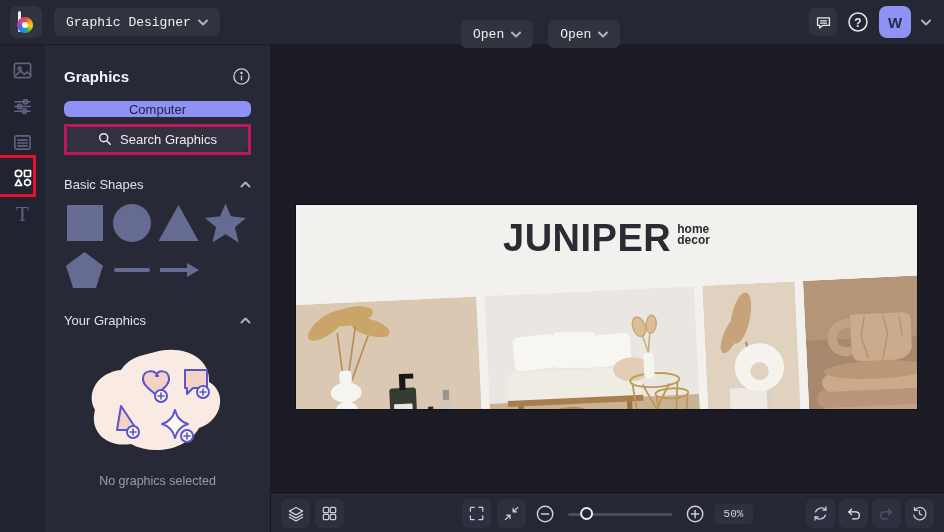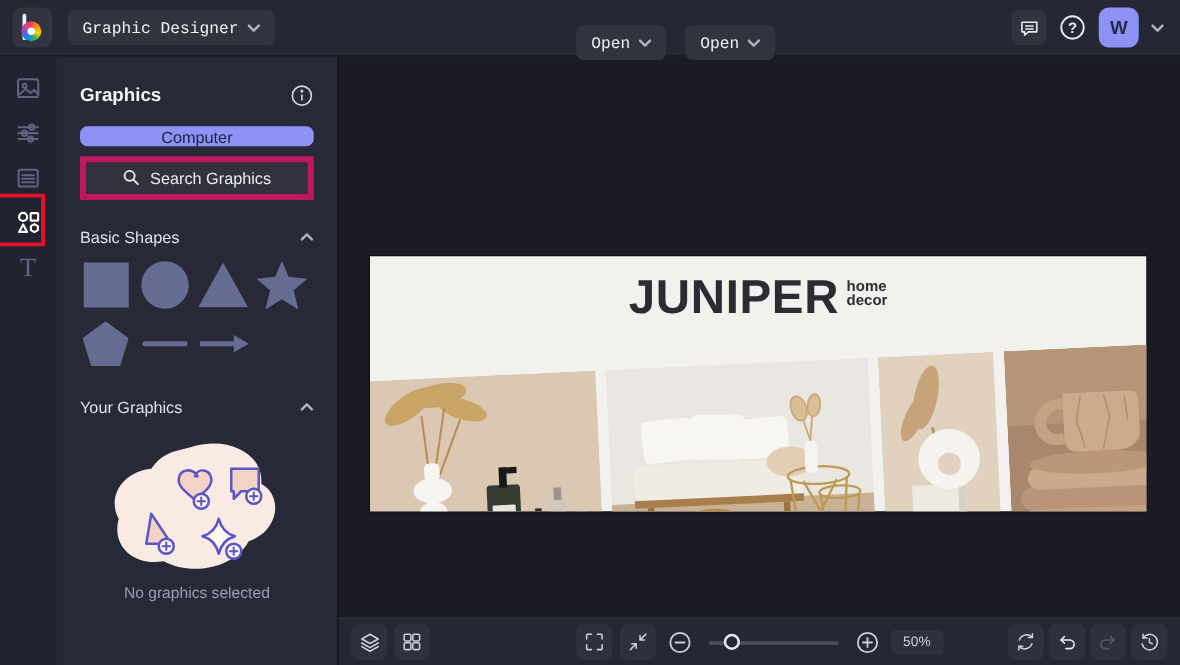--- a/index.html
+++ b/index.html
@@ -46,58 +46,58 @@
   .rail-annotation { position:absolute; left:-4px; top:-5px; width:40px; height:42px;
                      border:3px solid #e8112d; pointer-events:none; }
 
   
   .panel { width:225px; background:#282936; padding:0 19px; flex:0 0 225px; }
   .panel-header { margin-top:22px; display:flex; align-items:center; justify-content:space-between; }
   .panel-title { color:#f4f5f9; font-size:15px; font-weight:bold; }
   .info-btn { background:none; border:none; cursor:pointer; display:flex; padding:0; }
   .btn-computer { margin-top:15px; width:100%; height:16px; background:#8d92f4; color:#20243e;
                   border:none; border-radius:6px; font-size:13px; font-family:inherit; cursor:pointer; }
-  .search-annotation { margin-top:6px; border:5px solid #be185d; }
+  .search-annotation { margin-top:6px; border:3px solid #be185d; }
   .btn-search { width:100%; height:25px; background:#31323e; color:#ecedf3; border:none;
                 border-radius:5px; font-size:13px; font-family:inherit; cursor:pointer;
                 display:flex; align-items:center; justify-content:center; gap:8px; }
   .section-header { margin-top:22px; display:flex; align-items:center; justify-content:space-between; }
   .section-title { color:#dfe1ea; font-size:13px; }
   .collapse-btn { background:none; border:none; cursor:pointer; display:flex; padding:0; }
   .shape-grid { margin-top:11px; display:grid; grid-template-columns:repeat(4,41px); gap:6px; }
   .shape-cell { width:41px; height:41px; display:flex; align-items:center; justify-content:center; cursor:pointer; }
   .shp { background:#666b92; }
   .shp-square { width:36px; height:36px; }
   .shp-circle { width:38px; height:38px; border-radius:50%; }
   .shp-triangle { width:40px; height:36px; clip-path:polygon(50% 0,100% 100%,0 100%); }
   .shp-star { width:41px; height:39px; clip-path:polygon(50% 0,63% 33%,100% 37%,73% 61%,82% 100%,50% 79%,18% 100%,27% 61%,0 37%,37% 33%); }
   .shp-pentagon { width:37px; height:36px; clip-path:polygon(50% 0,100% 38%,81% 100%,19% 100%,0 38%); }
   .shp-line { width:36px; height:4px; border-radius:2px; }
   .illustration { display:block; margin:16px auto 0; }
-  .empty-text { margin-top:0; text-align:center; color:#989cb4; font-size:12.5px; }
+  .empty-text { margin-top:12px; text-align:center; color:#989cb4; font-size:12.5px; }
 
   
   .canvas-col { flex:1; display:flex; flex-direction:column; min-width:0; border-left:1px solid #15161e; }
   .canvas { flex:1; position:relative; background:#1a1b24;margin-top:41px; }
   .banner { position:absolute; left:25px; top:119px; width:621px; height:204px;
             background:#f2f1ee; overflow:hidden; box-shadow:0 0 0 1px rgba(0,0,0,.35); cursor:pointer; }
   .banner-logo { position:absolute; top:14px; left:0; width:100%; display:flex;
                  justify-content:center; align-items:flex-start; gap:6px; }
   .brand { font-size:38px; font-weight:800; letter-spacing:.5px; color:#2c2b33; line-height:1; }
   .tagline { display:flex; flex-direction:column; margin-top:5px; font-weight:800;
              font-size:12px; line-height:.95; color:#2c2b33; }
   .collage { position:absolute; left:-6px; top:85px; width:648px; height:160px;
              transform:rotate(-2.7deg); display:flex; gap:8px; }
   .photo { height:100%; overflow:hidden; position:relative; }
   .photo svg { width:100%; height:100%; display:block; }
   .ph1 { flex:185 0 0; } .ph2 { flex:205 0 0; } .ph3 { flex:90 0 0; } .ph4 { flex:128 0 0; }
 
   
   .toolbar { height:38px; flex:0 0 38px; background:#262734; border-top:1px solid #31323e;
-             display:flex; align-items:center; padding:0 10px; position:relative; }
+             display:flex; align-items:center; padding:0 10px; position:relative;font-family:Liberation Mono, monospace; }
   .tool-btn { width:29px; height:29px; background:#2e3040; border:none; border-radius:6px;
               display:flex; align-items:center; justify-content:center; cursor:pointer; }
   .tool-btn svg, .bare svg { stroke:#ccced9; fill:none; stroke-width:1.6; stroke-linecap:round; stroke-linejoin:round; }
   .tool-group-left { display:flex; gap:5px; }
   .tool-group-center { position:absolute; left:50%; transform:translateX(-50%);
                        display:flex; align-items:center; gap:6px; }
   .tool-group-right { margin-left:auto; display:flex; gap:4px; }
   .bare { background:transparent; border:none; width:26px; height:26px; display:flex;
           align-items:center; justify-content:center; cursor:pointer; }
   .zoom-slider { width:104px; height:14px; position:relative; cursor:pointer; margin:0 4px; }

